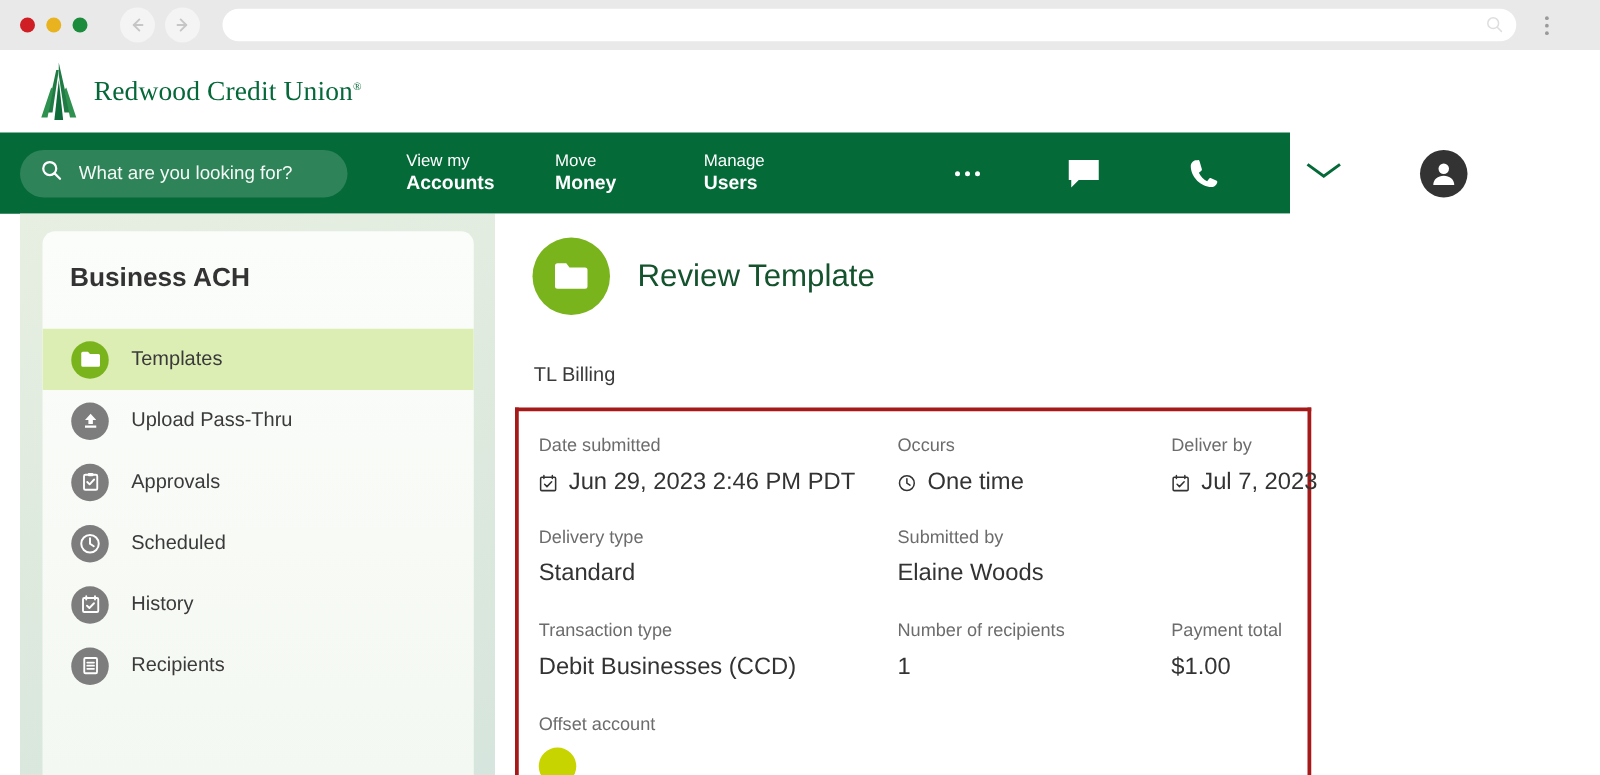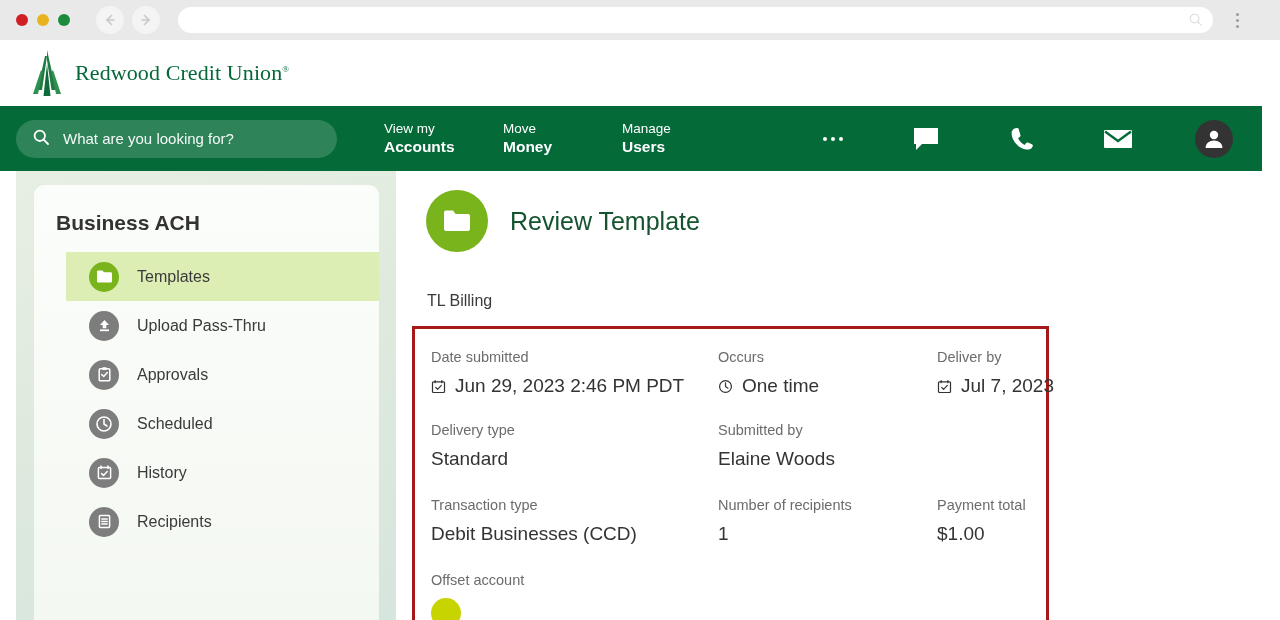--- a/index.html
+++ b/index.html
@@ -65,21 +65,21 @@
     font-size: 22px; color: #056839; letter-spacing: .1px;
     font-family: "Liberation Serif", serif;
     font-weight: 400;
     position: relative;
   }
   .logo-text sup { font-size: 9px; vertical-align: super; }
 
   
   .greenbar {
     position: absolute; top: 106px; left: 0;
-    width: 1262px; height: 65px;
+    width: 1032px; height: 65px;
     background: #046a38;
     display: flex; align-items: center;
   }
   .search-box {
     margin-left: 16px;
     width: 347px; height: 38px;
     background: rgba(255,255,255,0.17);
     border-radius: 19px;
     display: flex; align-items: center;
     padding: 0 16px; gap: 13px;
@@ -125,21 +125,21 @@
     position: absolute; top: 14px; left: 18px;
     width: 345px; height: 435px;
     background: linear-gradient(180deg, #fbfdfa 0%, #f4f8f2 100%);
     border-radius: 10px 10px 0 0;
     overflow: hidden;
   }
   .sidebar-title {
     font-size: 21px; color: #333333; font-weight: 700;
     padding: 26px 0 0 22px;
   }
-  .side-list { margin-top: 17px; padding-left: 32px; }
+  .side-list { margin-top: 28px; }
   .side-item {
     display: flex; align-items: center; gap: 18px;
     height: 49px; padding-left: 23px; cursor: pointer;
   }
   .side-item.active { background: #dceeb4; }
   .side-ico {
     width: 30px; height: 30px; border-radius: 50%;
     background: #7d7d7d;
     display: flex; align-items: center; justify-content: center;
     flex: 0 0 auto;

